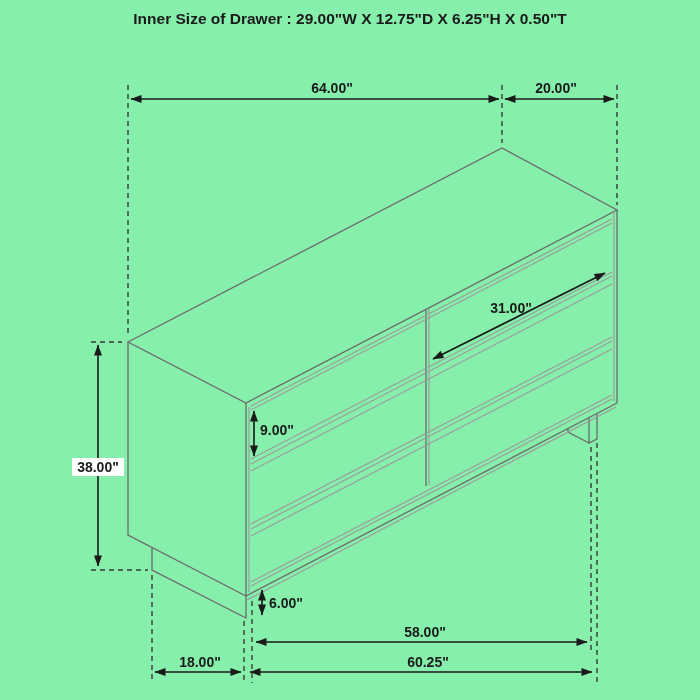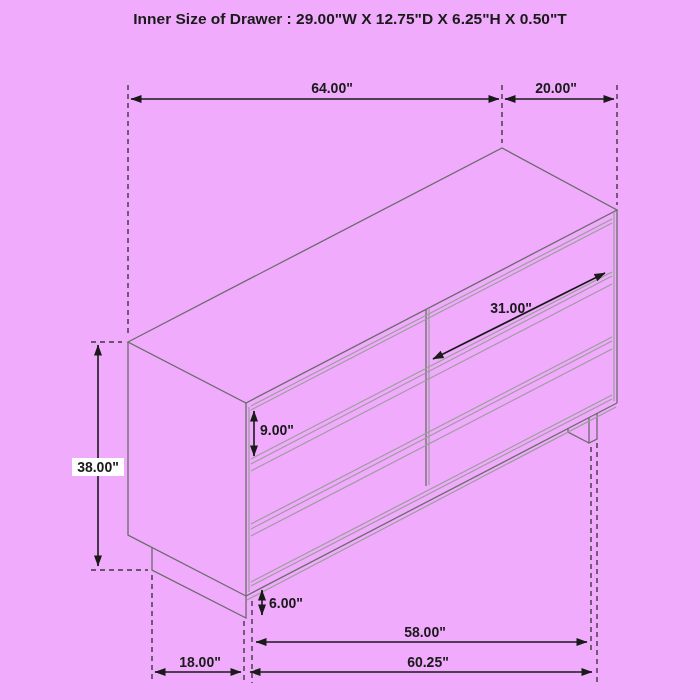--- a/index.html
+++ b/index.html
@@ -7,21 +7,21 @@
     padding: 0;
     background: #ffffff;
     width: 700px;
     height: 700px;
     font-family: "Liberation Sans", sans-serif;
   }
   .canvas {
     position: relative;
     width: 700px;
     height: 700px;
-    background: #f0abfc;
+    background: #86efac;
     overflow: hidden;
   }
   svg { display: block; }
 
   
   .f  { fill: none; stroke: #6b6b6b; stroke-width: 1.3; stroke-linejoin: miter; }
   .f2 { fill: none; stroke: #9c9c9c; stroke-width: 1.2; }
 
   
   .dash { fill: none; stroke: #3a3a3a; stroke-width: 1.4; stroke-dasharray: 5 4; }

